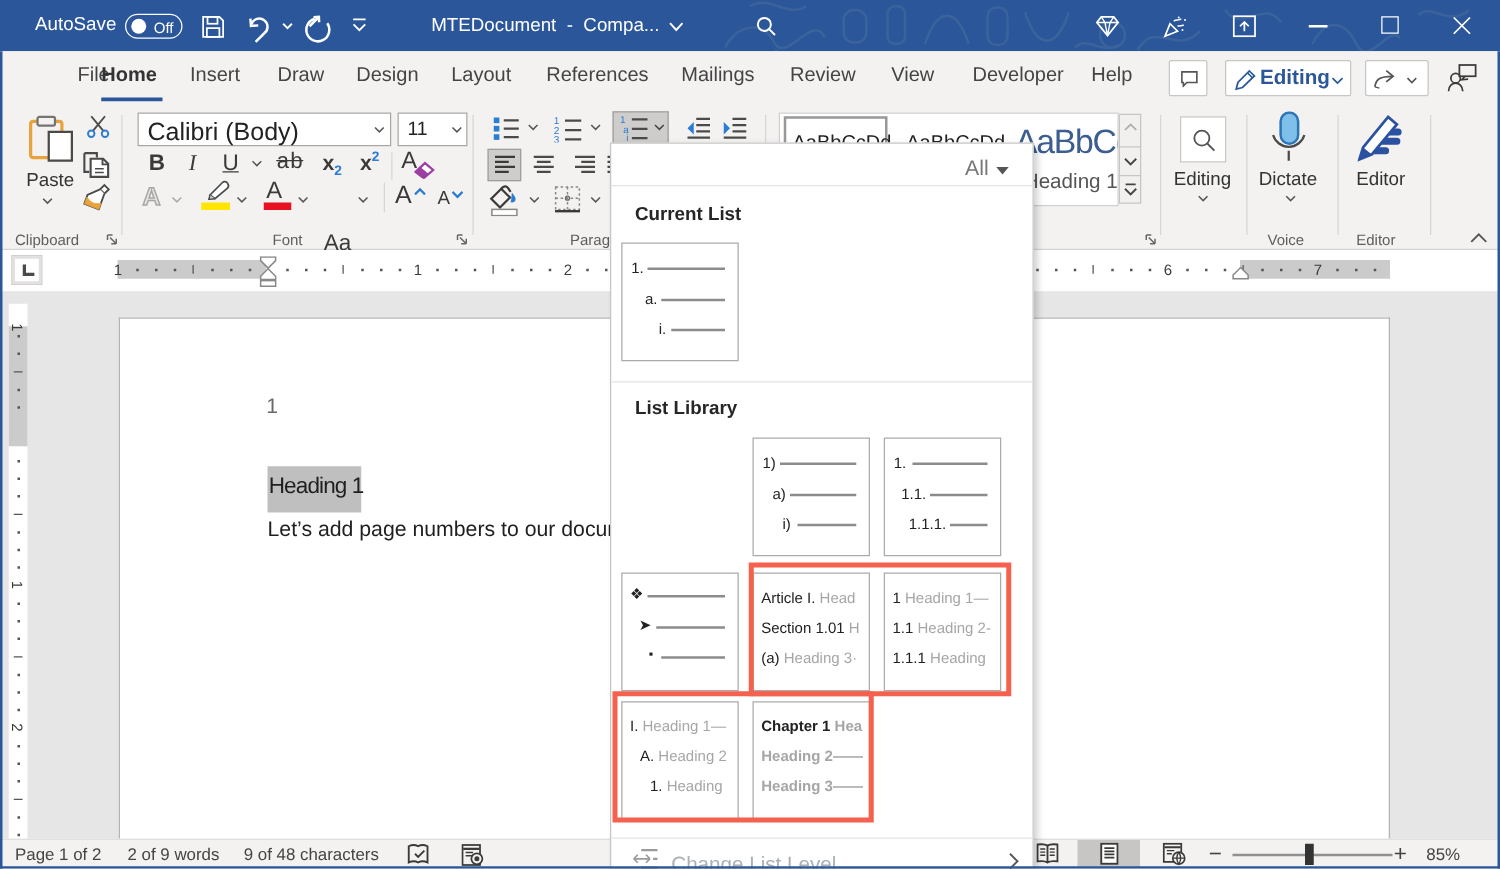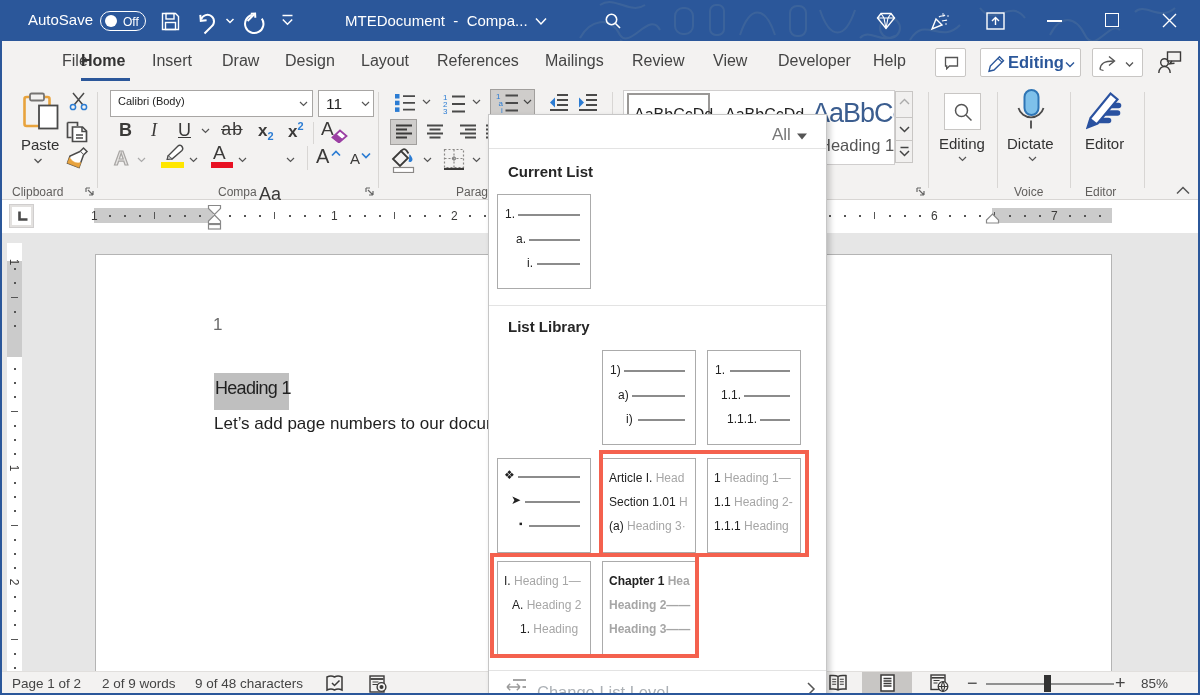--- a/index.html
+++ b/index.html
@@ -223,21 +223,21 @@
       <path d="M14 5.5 L4 10 L1.5 17 L13 21.5 L17.5 9" fill="#fff" stroke="#4a4a4a" stroke-width="1.5"></path>
       <path d="M3.5 11.5 L1.5 17 L13 21.5 L15 16.5 C9 18 6 15 3.5 11.5 z" fill="#e8a33d" stroke="#e8a33d" stroke-width="0.5"></path>
     </svg>
     <span class="glabel" style="left:12px;text-align:right;">Clipboard</span>
     <svg class="launcher" style="left:84px;" width="11" height="11" viewBox="0 0 11 11">
         <path d="M2 2 v-0 h0 M2 2 h4 M2 2 v4 M4 4 l5 5 M9 9 h-4 M9 9 v-4" stroke="#666" stroke-width="1.2" fill="none"></path>
       </svg>
     <div class="gsep" style="left:97px;"></div>
 
     <div class="abs" style="left:110px; top:4px; width:203px; height:27px; background:#fff; border:1px solid #a8a6a4;">
-      <span class="abs" style="left:7px; top:4px; font-size:11px; color:#222;">Calibri (Body)</span>
+      <span class="abs" style="left:7px; top:4px; font-size:20px; color:#222;">Calibri (Body)</span>
       <svg class="abs" style="left:188px; top:10px;" width="9" height="7" viewBox="0 0 9 7">
           <path d="M1 1 L4.5 4.5 L8 1" fill="none" stroke="#555" stroke-width="1.2"></path>
         </svg>
     </div>
     <div class="abs" style="left:318px; top:4px; width:56px; height:27px; background:#fff; border:1px solid #a8a6a4;">
       <span class="abs" style="left:7px; top:4px; font-size:15.5px; color:#222;">11</span>
       <svg class="abs" style="left:42px; top:10px;" width="9" height="7" viewBox="0 0 9 7">
           <path d="M1 1 L4.5 4.5 L8 1" fill="none" stroke="#555" stroke-width="1.2"></path>
         </svg>
     </div>
@@ -283,21 +283,21 @@
       </svg>
     <div class="abs" style="left:307px; top:60px; width:1px; height:24px; background:#d8d6d4;"></div>
     <span class="abs" style="left:316px; top:59px; font-size:20px; color:#3b3a39;">A</span>
     <svg class="abs" style="left:331px; top:64px;" width="10" height="7" viewBox="0 0 10 7">
         <path d="M1 5.5 L5 1.5 L9 5.5" fill="none" stroke="#2b7cd3" stroke-width="1.7"></path>
       </svg>
     <span class="abs" style="left:350px; top:64px; font-size:15px; color:#3b3a39;">A</span>
     <svg class="abs" style="left:361px; top:66px;" width="10" height="7" viewBox="0 0 10 7">
         <path d="M1 1.5 L5 5.5 L9 1.5" fill="none" stroke="#2b7cd3" stroke-width="1.7"></path>
       </svg>
-    <span class="glabel" style="left:218px;">Compa</span>
+    <span class="glabel" style="left:218px;">Font</span>
     <svg class="launcher" style="left:364px;" width="11" height="11" viewBox="0 0 11 11">
         <path d="M2 2 h4 M2 2 v4 M4 4 l5 5 M9 9 h-4 M9 9 v-4" stroke="#666" stroke-width="1.2" fill="none"></path>
       </svg>
     <div class="gsep" style="left:378px;"></div>
 
     <svg class="abs" style="left:394px; top:7px;" width="22" height="20" viewBox="0 0 22 20">
       <rect x="1" y="1" width="4.5" height="4.5" fill="#2b7cd3"></rect>
         <rect x="1" y="7.7" width="4.5" height="4.5" fill="#2b7cd3"></rect>
         <rect x="1" y="14.4" width="4.5" height="4.5" fill="#2b7cd3"></rect>
       <path d="M9 3.2 h12 M9 9.9 h12 M9 16.6 h12" stroke="#4a4a4a" stroke-width="1.8"></path>

